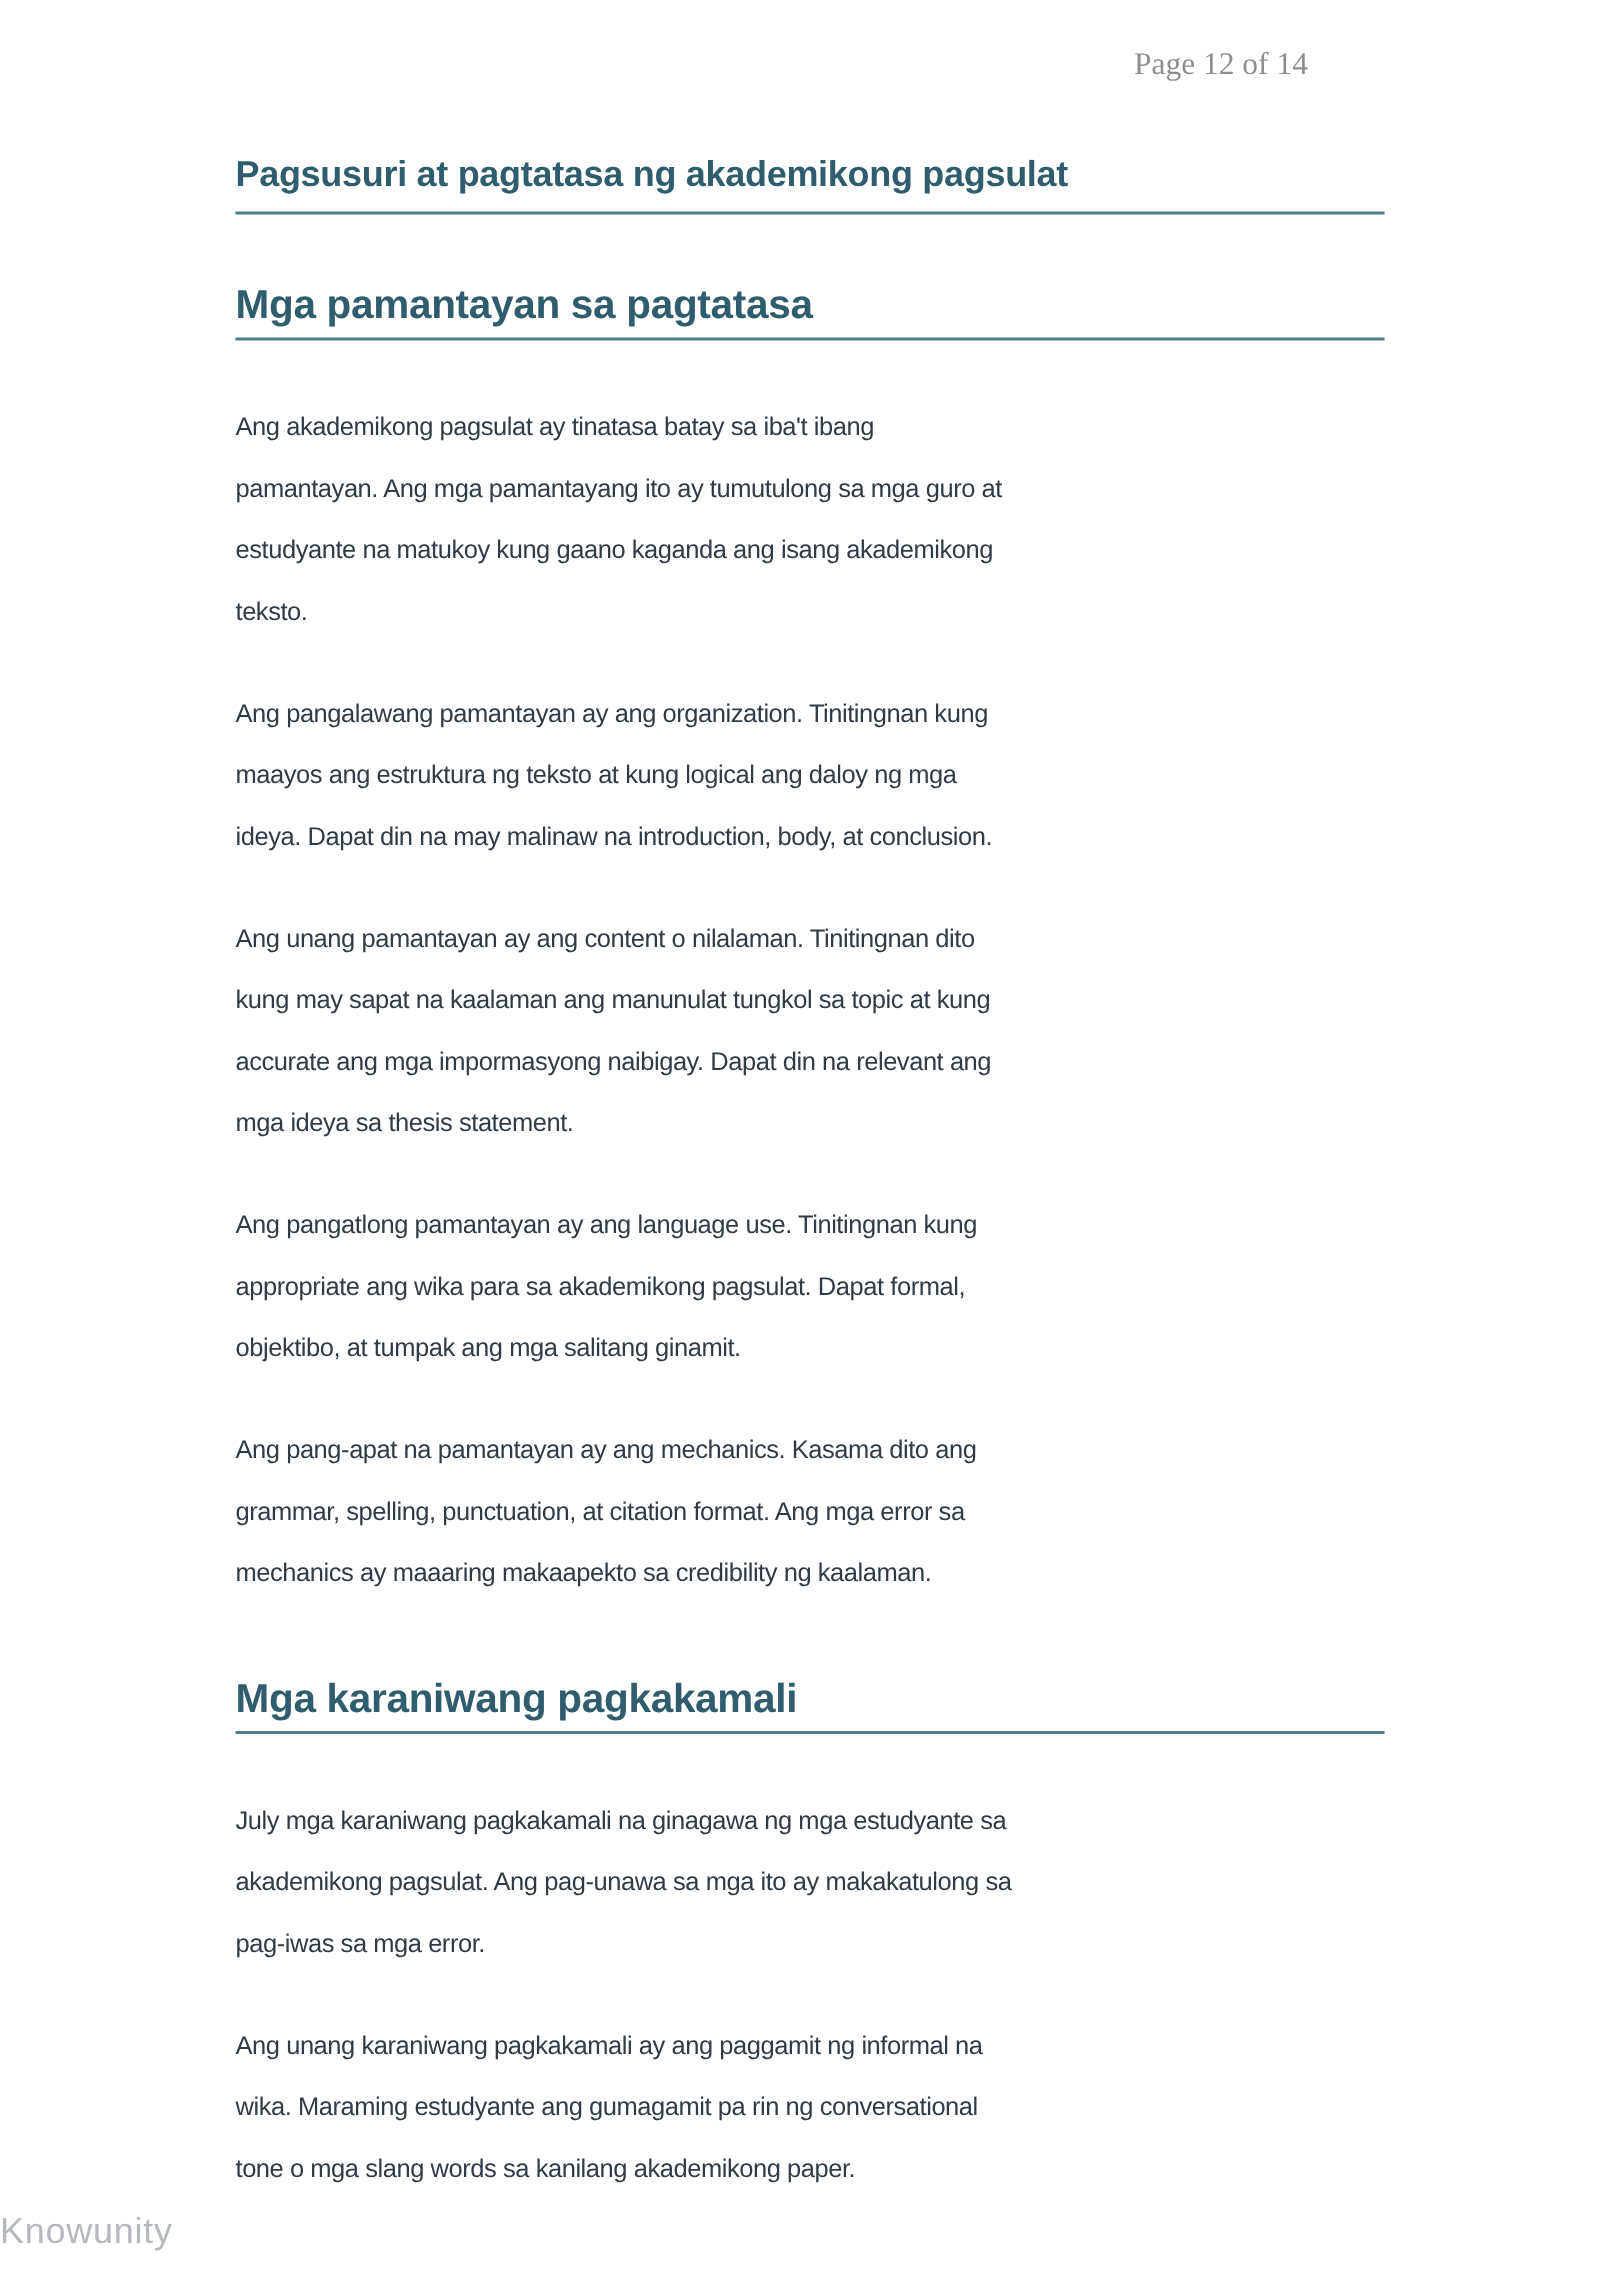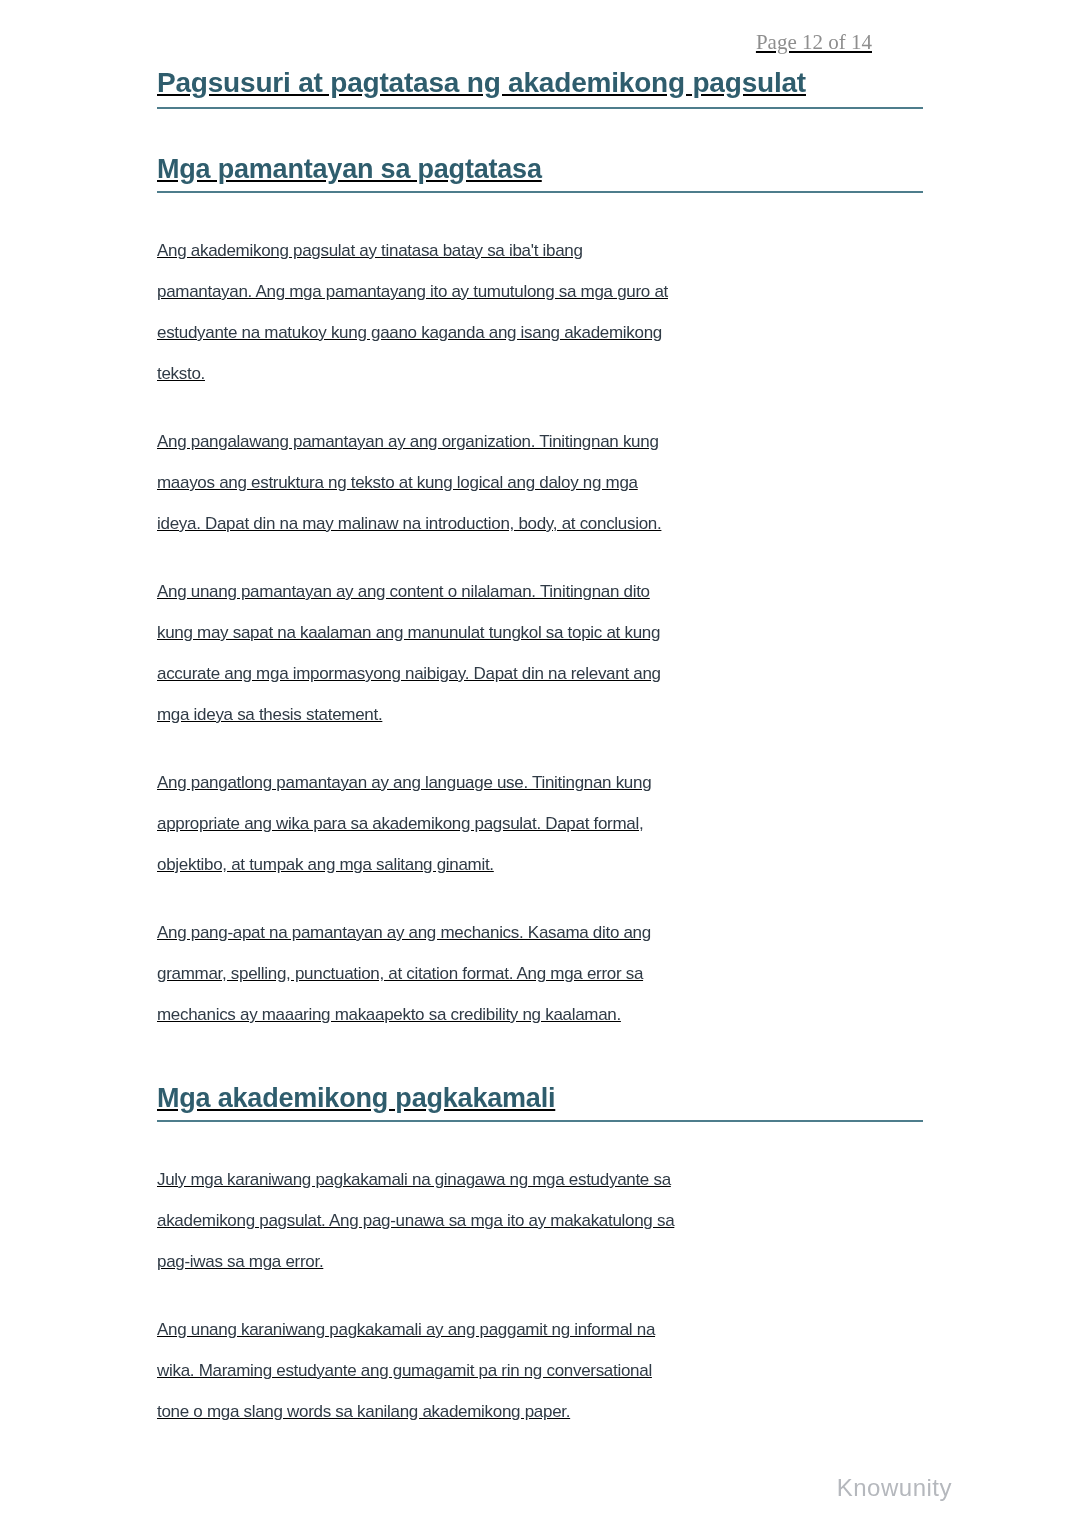--- a/index.html
+++ b/index.html
@@ -12,38 +12,37 @@
   }
   * { margin: 0; padding: 0; box-sizing: border-box; }
   html, body { background: var(--page-bg); }
   .page {
     position: relative;
     width: 952px;
     height: 1527px;
     background: var(--page-bg);
     font-family: "Liberation Sans", "DejaVu Sans", sans-serif;
     overflow: hidden;
-    text-decoration: underline;
   }
   .page-number {
     padding-top: 30px;
     padding-right: 80px;
     text-align: right;
     font-family: "Liberation Serif", "DejaVu Serif", serif;
     font-size: 21px;
     line-height: 24px;
     color: var(--page-number);
   }
   .content {
     width: 766px;
     margin-left: 157px;
   }
   h1.doc-title {
-    margin-top: 15px;
-    font-size: 28px;
+    margin-top: 49px;
+    font-size: 24px;
     line-height: 28px;
     font-weight: 700;
     letter-spacing: -0.2px;
     color: var(--heading);
     padding-bottom: 10px;
     border-bottom: 2px solid var(--rule);
   }
   h2.section-heading {
     margin-top: 47px;
     font-size: 27px;
@@ -66,21 +65,21 @@
     white-space: pre-line;
   }
   p.body-para.first-after-heading {
     margin-top: 37px;
   }
   .footer-brand {
     position: absolute;
     bottom: 25px;
     left: 0;
     width: 100%;
-    text-align: right;
+    text-align: left;
     font-size: 24px;
     letter-spacing: 0.5px;
     color: var(--footer);
   }
 </style>
 </head>
 <body>
 
 <div class="page">
 
@@ -107,21 +106,21 @@
 mga ideya sa thesis statement.</p>
 
     <p class="body-para">Ang pangatlong pamantayan ay ang language use. Tinitingnan kung
 appropriate ang wika para sa akademikong pagsulat. Dapat formal,
 objektibo, at tumpak ang mga salitang ginamit.</p>
 
     <p class="body-para">Ang pang-apat na pamantayan ay ang mechanics. Kasama dito ang
 grammar, spelling, punctuation, at citation format. Ang mga error sa
 mechanics ay maaaring makaapekto sa credibility ng kaalaman.</p>
 
-    <h2 class="section-heading second">Mga akademikong pagkakamali</h2>
+    <h2 class="section-heading second">Mga karaniwang pagkakamali</h2>
 
     <p class="body-para first-after-heading">July mga karaniwang pagkakamali na ginagawa ng mga estudyante sa
 akademikong pagsulat. Ang pag-unawa sa mga ito ay makakatulong sa
 pag-iwas sa mga error.</p>
 
     <p class="body-para">Ang unang karaniwang pagkakamali ay ang paggamit ng informal na
 wika. Maraming estudyante ang gumagamit pa rin ng conversational
 tone o mga slang words sa kanilang akademikong paper.</p>
 
   </div>

